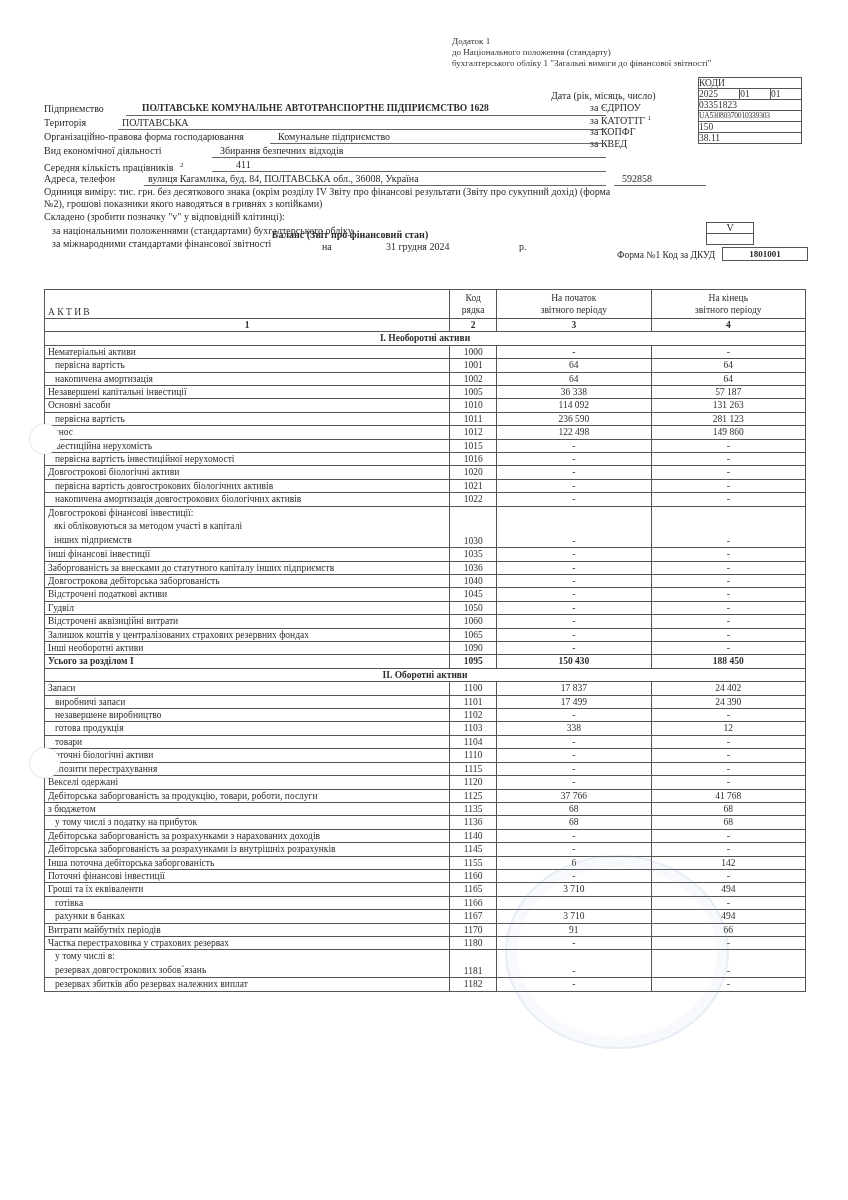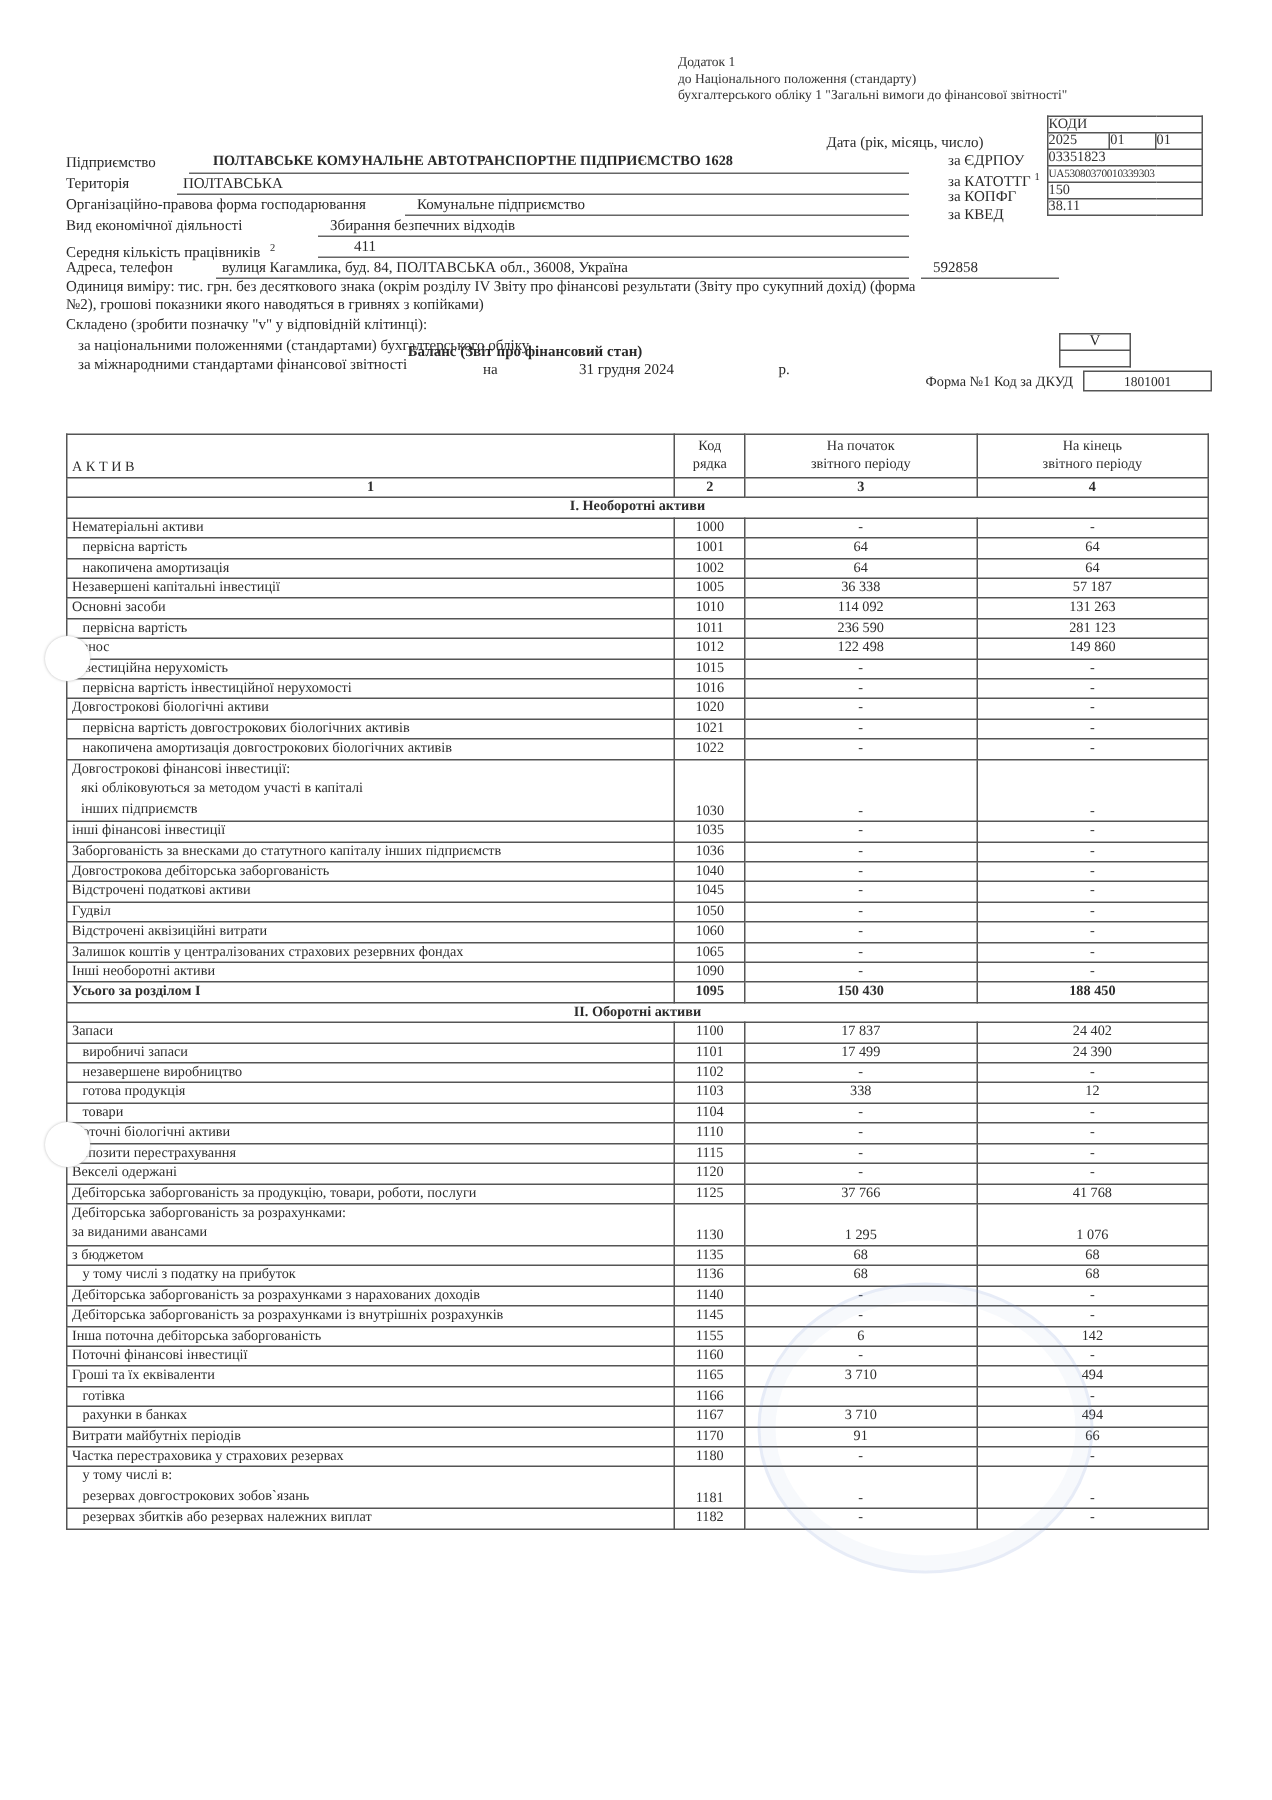--- a/index.html
+++ b/index.html
@@ -9,34 +9,34 @@
     color: #2a2a2a;
     font-size: 10px;
   }
   .abs { position: absolute; }
   .appendix { left: 452px; top: 36px; font-size: 9px; line-height: 11px; color: #333; }
   
   .codes { left: 698px; top: 77px; width: 104px; border-collapse: collapse; font-size: 9.5px; }
   .codes td { border: 1px solid #555; text-align: left; height: 10px; padding: 0; line-height: 10px; color: #333; }
   .codes .kat { font-size: 7.5px; letter-spacing: -0.2px; }
   .code-label-date { position: absolute; left: 552px; top: 89px; }
-  .code-label { position: absolute; left: 632px; }
+  .code-label { position: absolute; left: 590px; }
 
   .info-row { position: absolute; left: 44px; font-size: 10px; white-space: nowrap; line-height: 12px; }
   .info-val { position: absolute; white-space: nowrap; font-size: 10px; line-height: 12px; }
   .uline { position: absolute; height: 0; border-top: 1px solid #666; }
   .bold { font-weight: bold; }
 
   .vbox { left: 706px; top: 222px; width: 48px; border-collapse: collapse; font-size: 10px; }
   .vbox td { border: 1px solid #555; height: 10px; text-align: center; line-height: 10px; padding: 0; }
 
   .title { left: 0; width: 700px; top: 229px; text-align: center; font-weight: bold; font-size: 10px; }
   .date-line { top: 241px; font-weight: normal; font-size: 10px; }
   .dkud-label { left: 617px; top: 250px; font-size: 9.5px; }
-  .dkud-box { left: 722px; top: 247px; width: 84px; height: 12px; border: 1px solid #555; text-align: center; font-weight: normal; font-size: 9px; line-height: 12px; }
+  .dkud-box { left: 722px; top: 247px; width: 84px; height: 12px; border: 1px solid #555; text-align: center; font-weight: bold; font-size: 9px; line-height: 12px; }
 
   table.bal {
     position: absolute; left: 44px; top: 289px; width: 762px;
     border-collapse: collapse; font-size: 9.5px;
   }
   table.bal td, table.bal th {
     border: 1px solid #555; padding: 0 3px; height: 12.4px; line-height: 12.4px;
     font-weight: normal; vertical-align: bottom; white-space: nowrap; color: #2e2e2e;
   }
   table.bal th { vertical-align: middle; text-align: center; line-height: 12px; }
@@ -361,29 +361,20 @@
         <td class="c-v">-</td>
         <td class="c-v">-</td>
       </tr>
       <tr>
         <td class="c-name">Дебіторська заборгованість за продукцію, товари, роботи, послуги</td>
         <td class="c-code">1125</td>
         <td class="c-v">37 766</td>
         <td class="c-v">41 768</td>
       </tr>
       <tr>
-        <td class="c-name ml">
-          <div>Дебіторська заборгованість за розрахунками:</div>
-          <div style="padding-left: 0px;">за виданими авансами</div>
-        </td>
-        <td class="c-code">1130</td>
-        <td class="c-v">1 295</td>
-        <td class="c-v">1 076</td>
-      </tr>
-      <tr>
         <td class="c-name">з бюджетом</td>
         <td class="c-code">1135</td>
         <td class="c-v">68</td>
         <td class="c-v">68</td>
       </tr>
       <tr>
         <td class="c-name ind1">у тому числі з податку на прибуток</td>
         <td class="c-code">1136</td>
         <td class="c-v">68</td>
         <td class="c-v">68</td>

